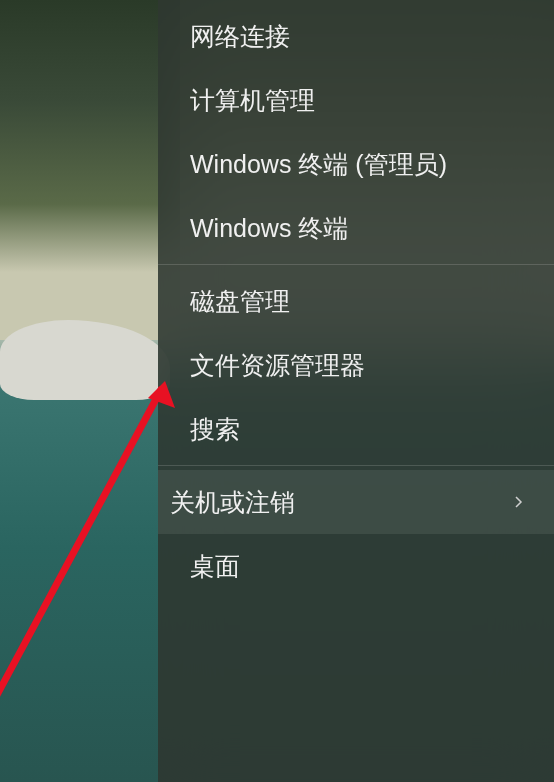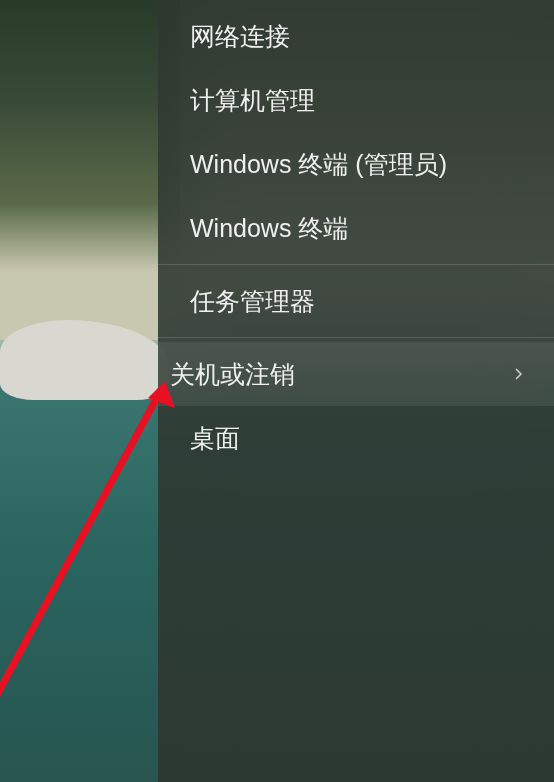--- a/index.html
+++ b/index.html
@@ -130,21 +130,27 @@
   <div class="menu-item">
     <span>Windows 终端 (管理员)</span>
   </div>
   <div class="menu-item">
     <span>Windows 终端</span>
   </div>
 
   <div class="divider"></div>
 
   <div class="menu-item">
-    <span>任务管理器</span>
+    <span>磁盘管理</span>
+  </div>
+  <div class="menu-item">
+    <span>文件资源管理器</span>
+  </div>
+  <div class="menu-item">
+    <span>搜索</span>
   </div>
 
   <div class="divider"></div>
 
   <div class="menu-item highlighted">
     <span>关机或注销</span>
     <span class="chevron">
       <svg width="14" height="14" viewBox="0 0 14 14">
           <path d="M4 2 L9 7 L4 12" stroke="#d0d0d0" stroke-width="1.5" fill="none"></path>
         </svg>

